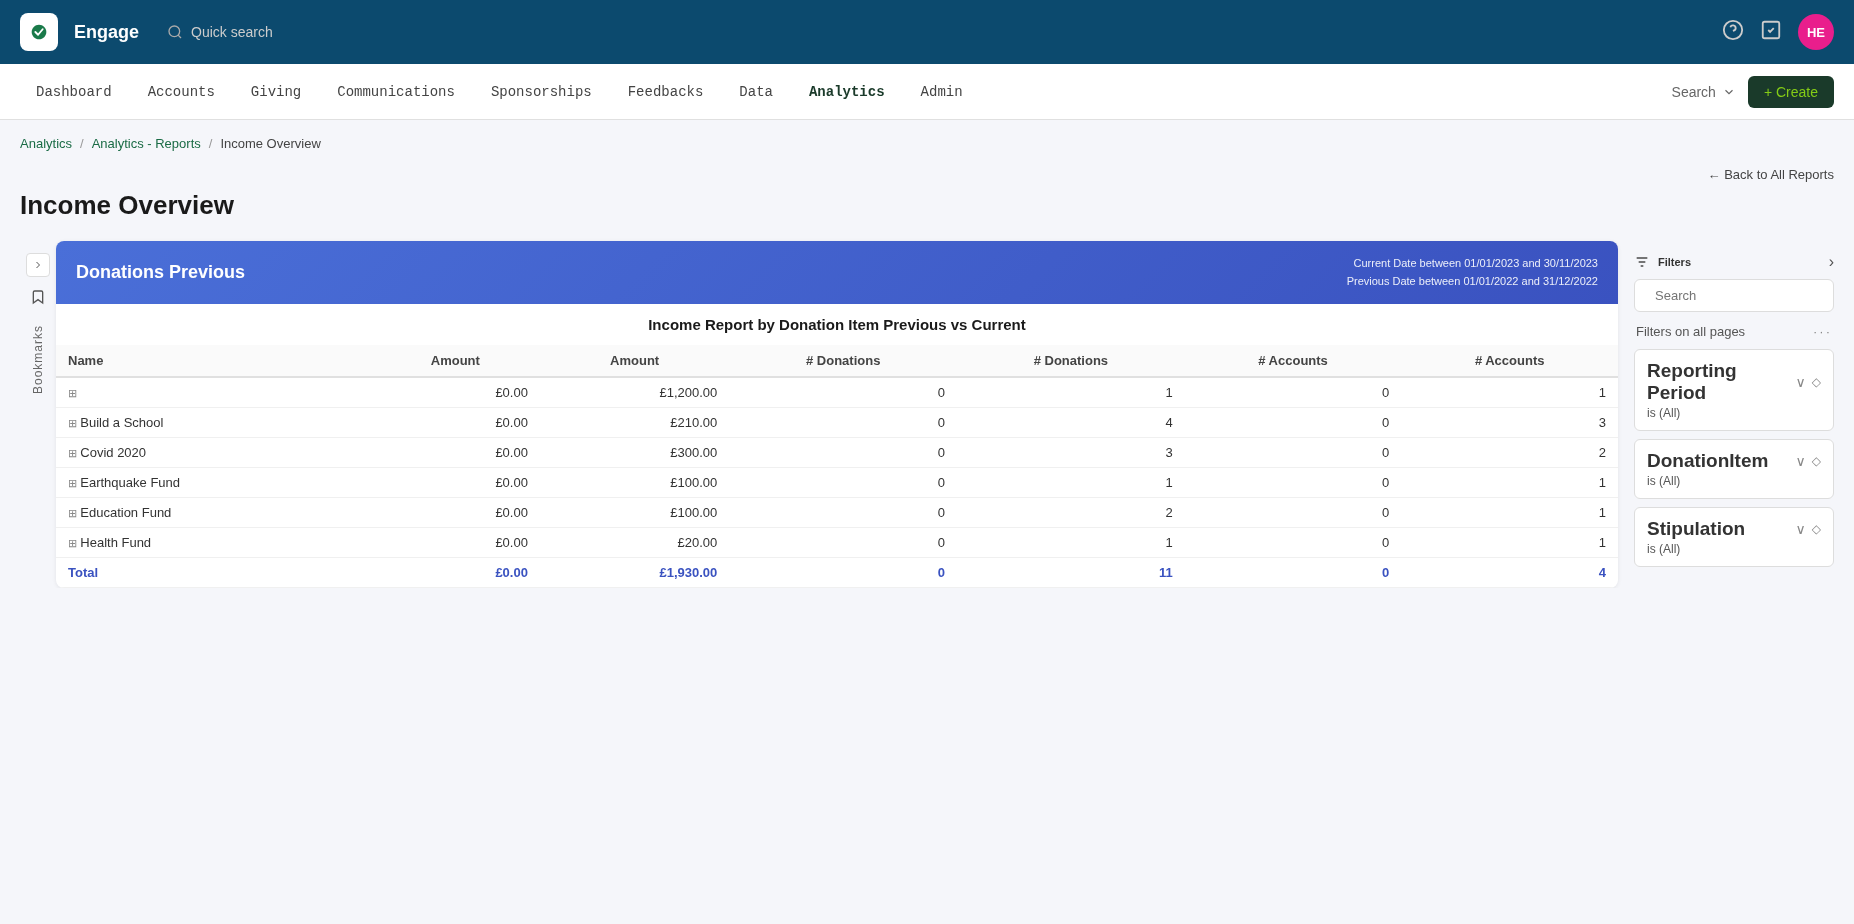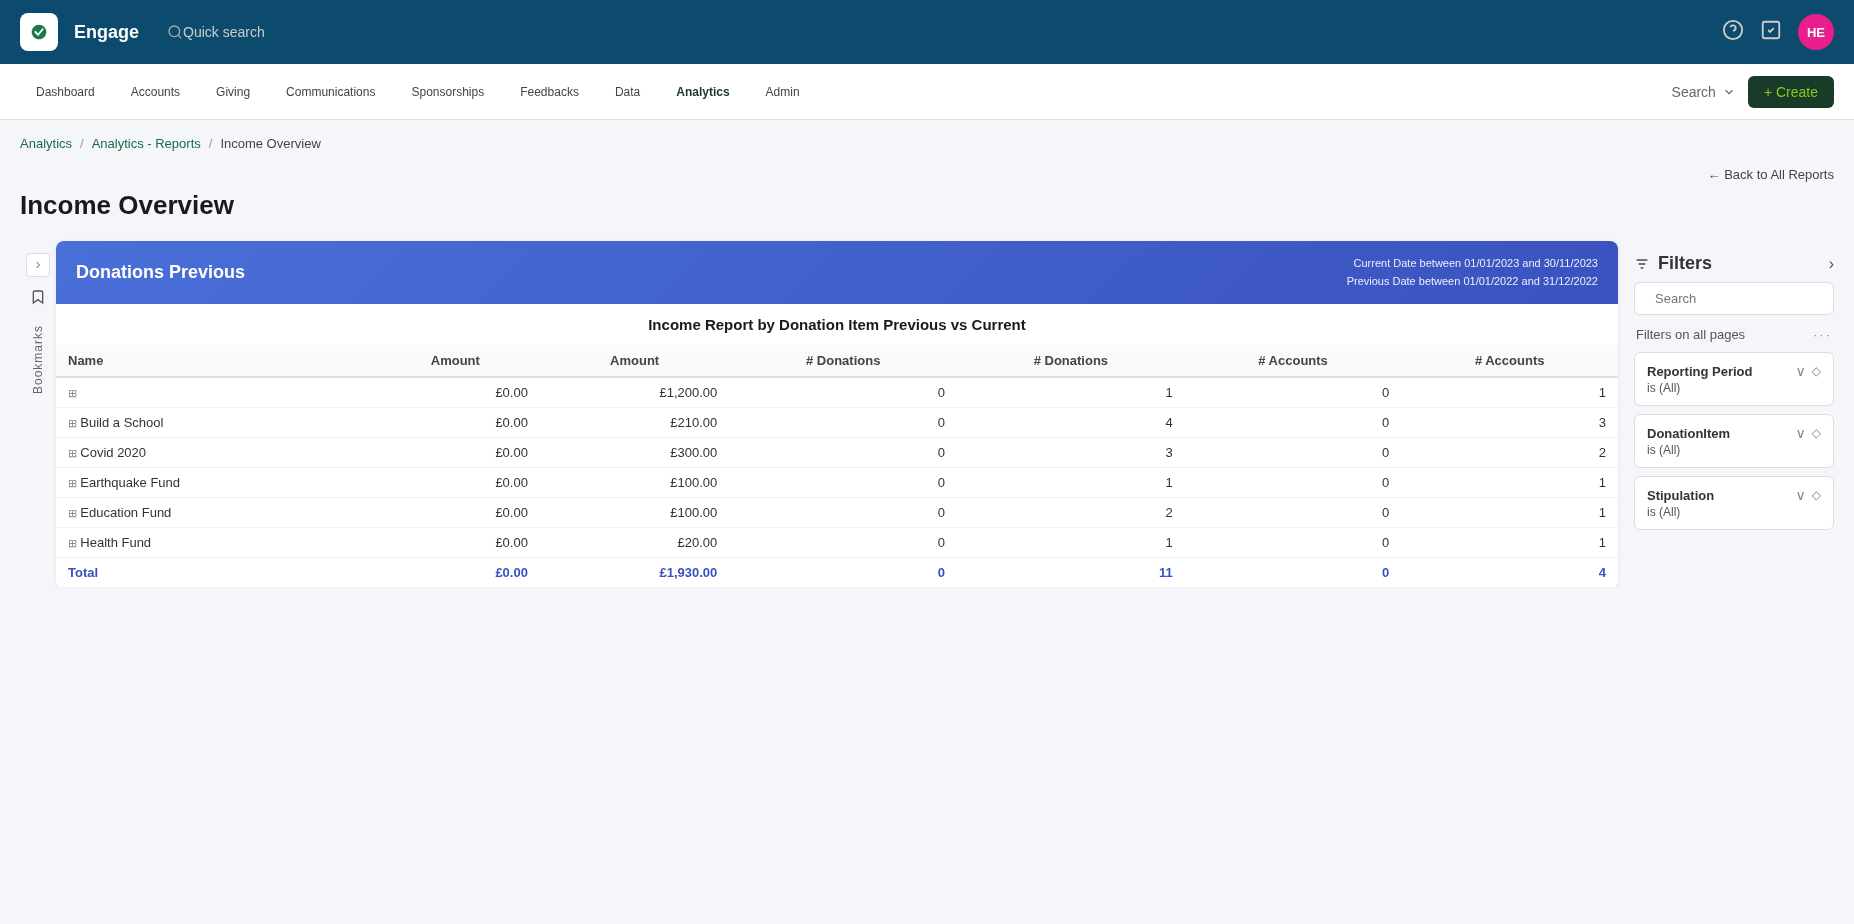--- a/index.html
+++ b/index.html
@@ -27,20 +27,21 @@
     .topbar-logo svg { width: 22px; height: 22px; }
     .topbar-appname {
       color: white;
       font-size: 18px;
       font-weight: 600;
       margin-right: 12px;
     }
     .topbar-search {
       display: flex;
       align-items: center;
+      gap: 8px;
       color: #aaa;
       font-size: 14px;
       flex: 1;
     }
     .topbar-search span { color: #ccc; }
     .topbar-right {
       display: flex;
       align-items: center;
       gap: 16px;
     }
@@ -69,24 +70,25 @@
       border-bottom: 1px solid #e0e0e0;
       height: 56px;
       display: flex;
       align-items: center;
       padding: 0 20px;
       gap: 4px;
     }
     .subnav-item {
       padding: 8px 16px;
       color: #444;
-      font-size: 12px;
+      font-size: 14px;
       cursor: pointer;
       border-radius: 4px;
       white-space: nowrap;
+      font-family: Liberation Mono, monospace;
     }
     .subnav-item.active { font-weight: 700; color: #1a3a2a; }
     .subnav-right {
       margin-left: auto;
       display: flex;
       align-items: center;
       gap: 12px;
     }
     .subnav-search {
       display: flex;
@@ -267,21 +269,21 @@
       align-items: center;
       justify-content: space-between;
       padding: 12px 0 8px;
     }
     .filters-title {
       display: flex;
       align-items: center;
       gap: 8px;
       font-weight: 600;
       color: #333;
-      font-size: 18px;
+      font-size: 11px;
     }
     .filters-expand { color: #555; cursor: pointer; font-size: 16px; }
 
     .filter-search-box {
       background: white;
       border: 1px solid #ddd;
       border-radius: 6px;
       padding: 8px 12px;
       display: flex;
       align-items: center;
@@ -312,21 +314,21 @@
       border: 1px solid #ddd;
       border-radius: 6px;
       padding: 10px 12px;
       margin-bottom: 8px;
     }
     .filter-item-header {
       display: flex;
       align-items: center;
       justify-content: space-between;
     }
-    .filter-item-title { font-weight: 600; font-size: 13px; color: #333; }
+    .filter-item-title { font-weight: 600; font-size: 19px; color: #333; }
     .filter-item-actions { display: flex; gap: 6px; align-items: center; }
     .filter-item-value { font-size: 12px; color: #555; margin-top: 2px; }
     .filter-chevron { color: #888; cursor: pointer; font-size: 14px; }
     .filter-clear { color: #888; cursor: pointer; font-size: 12px; }
   </style>
 </head>
 <body>
 
 <div class="topbar">
   <div class="topbar-logo">

